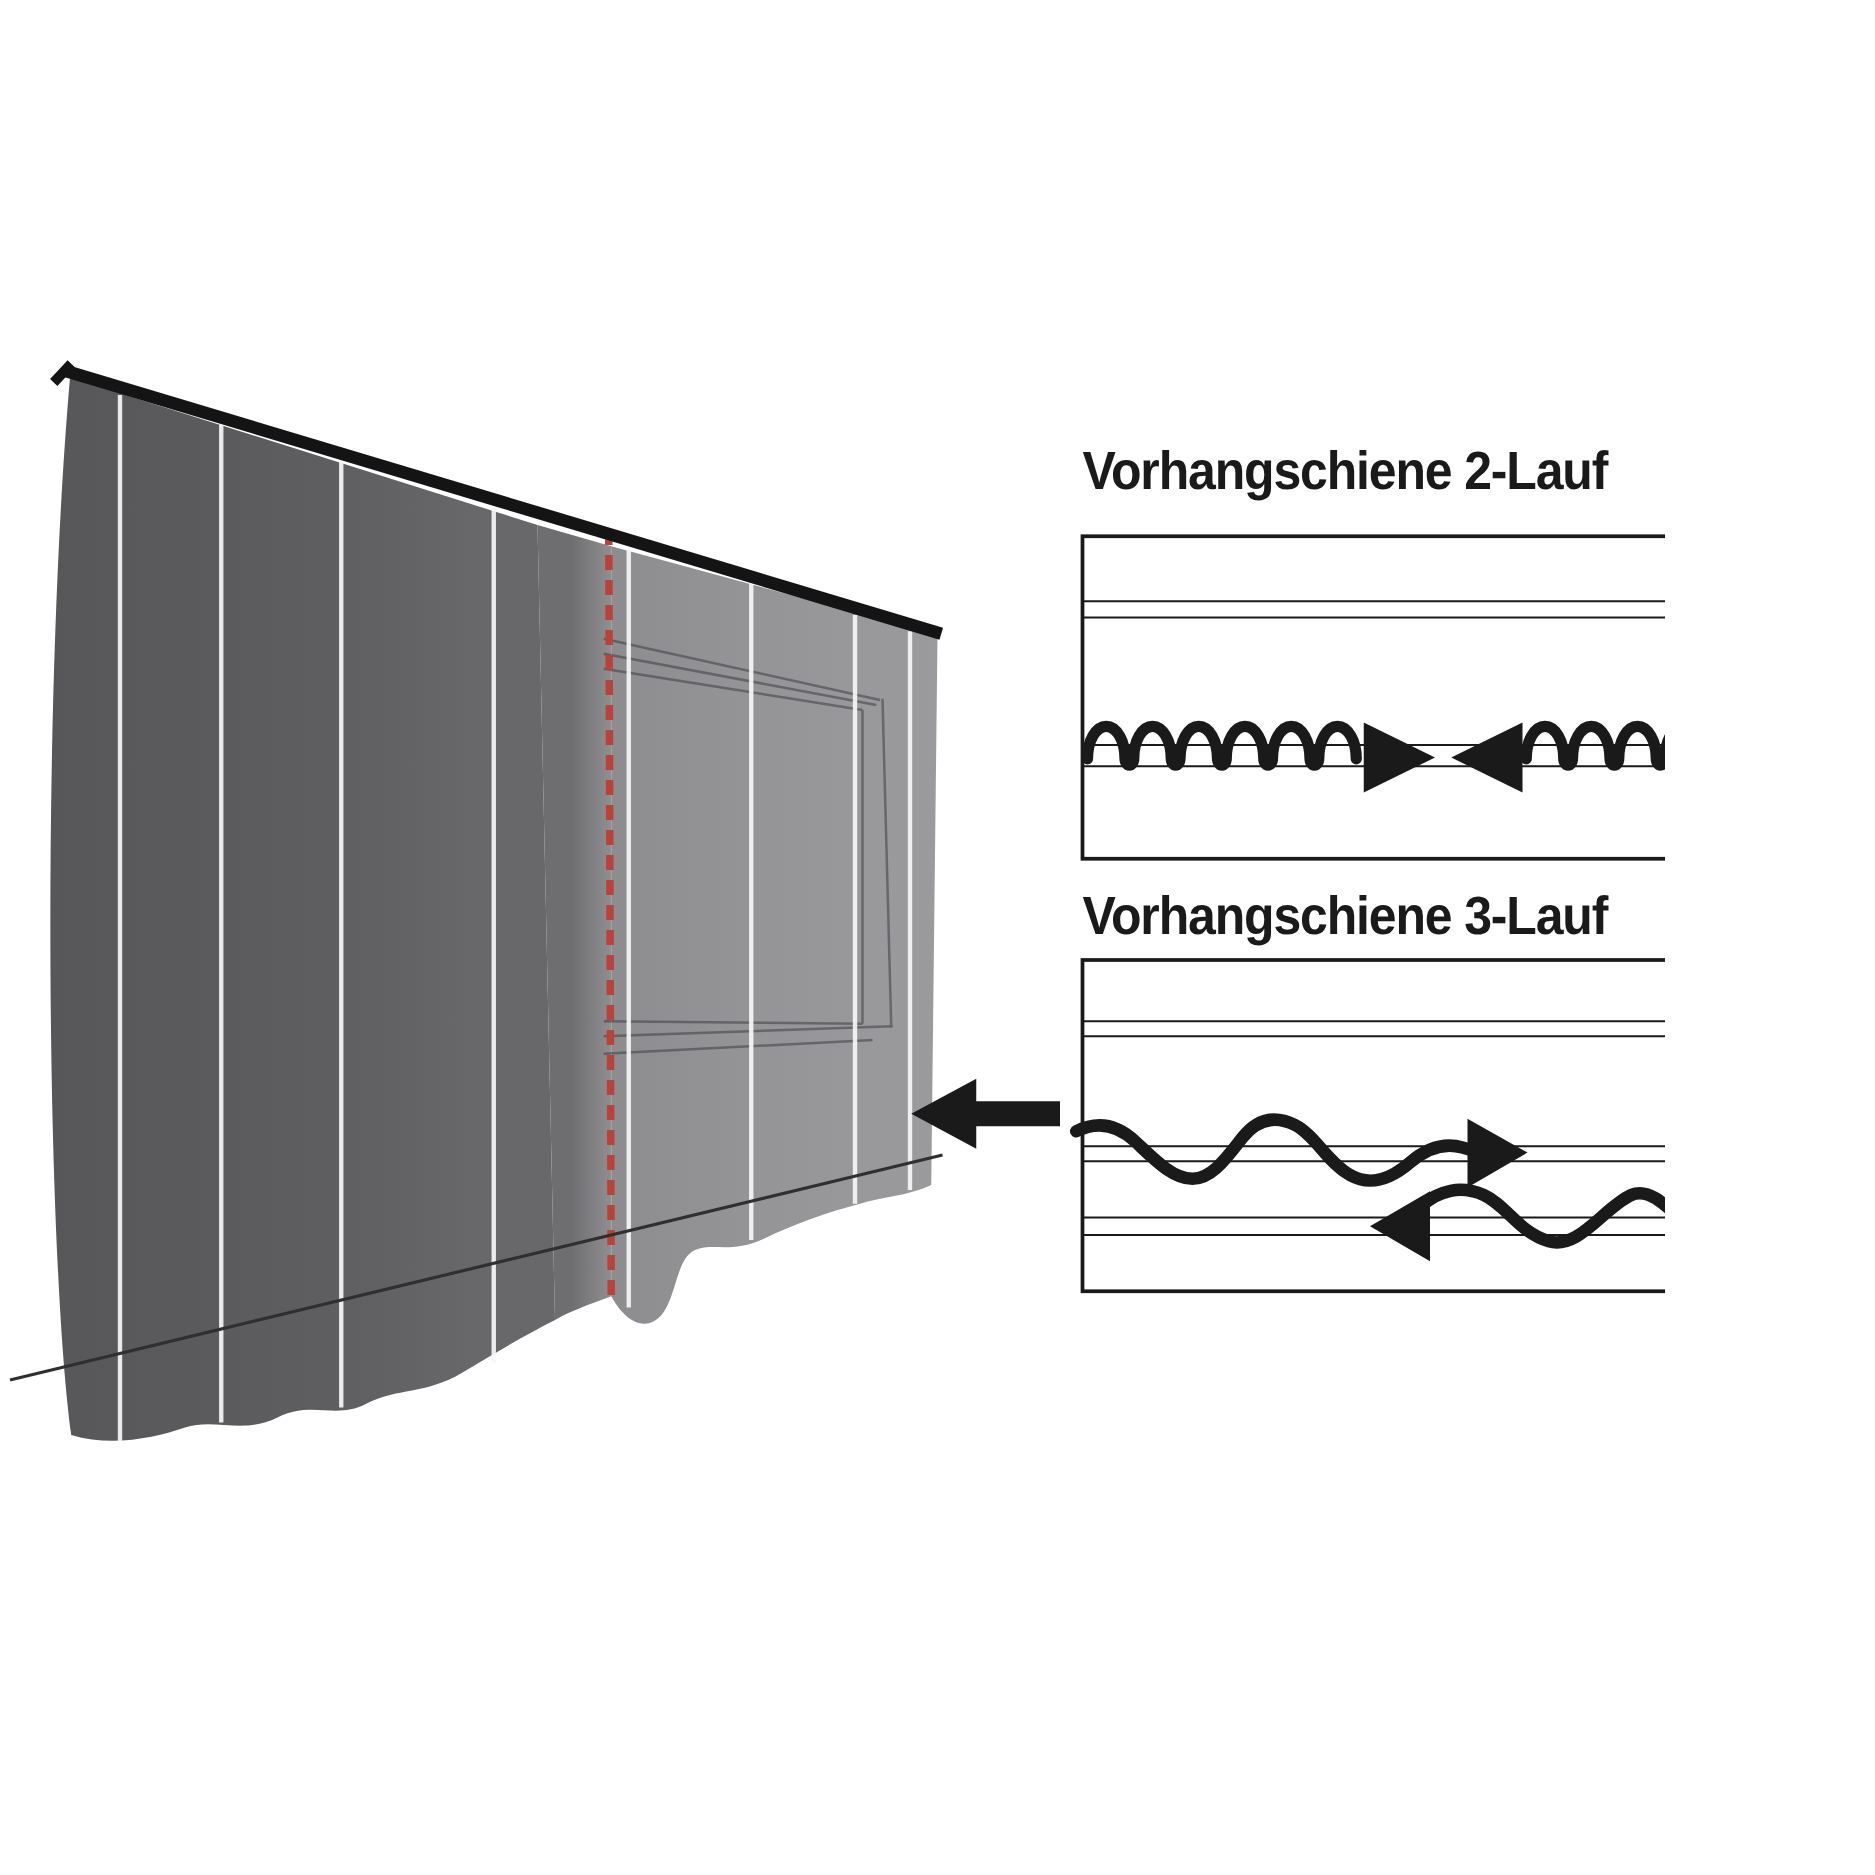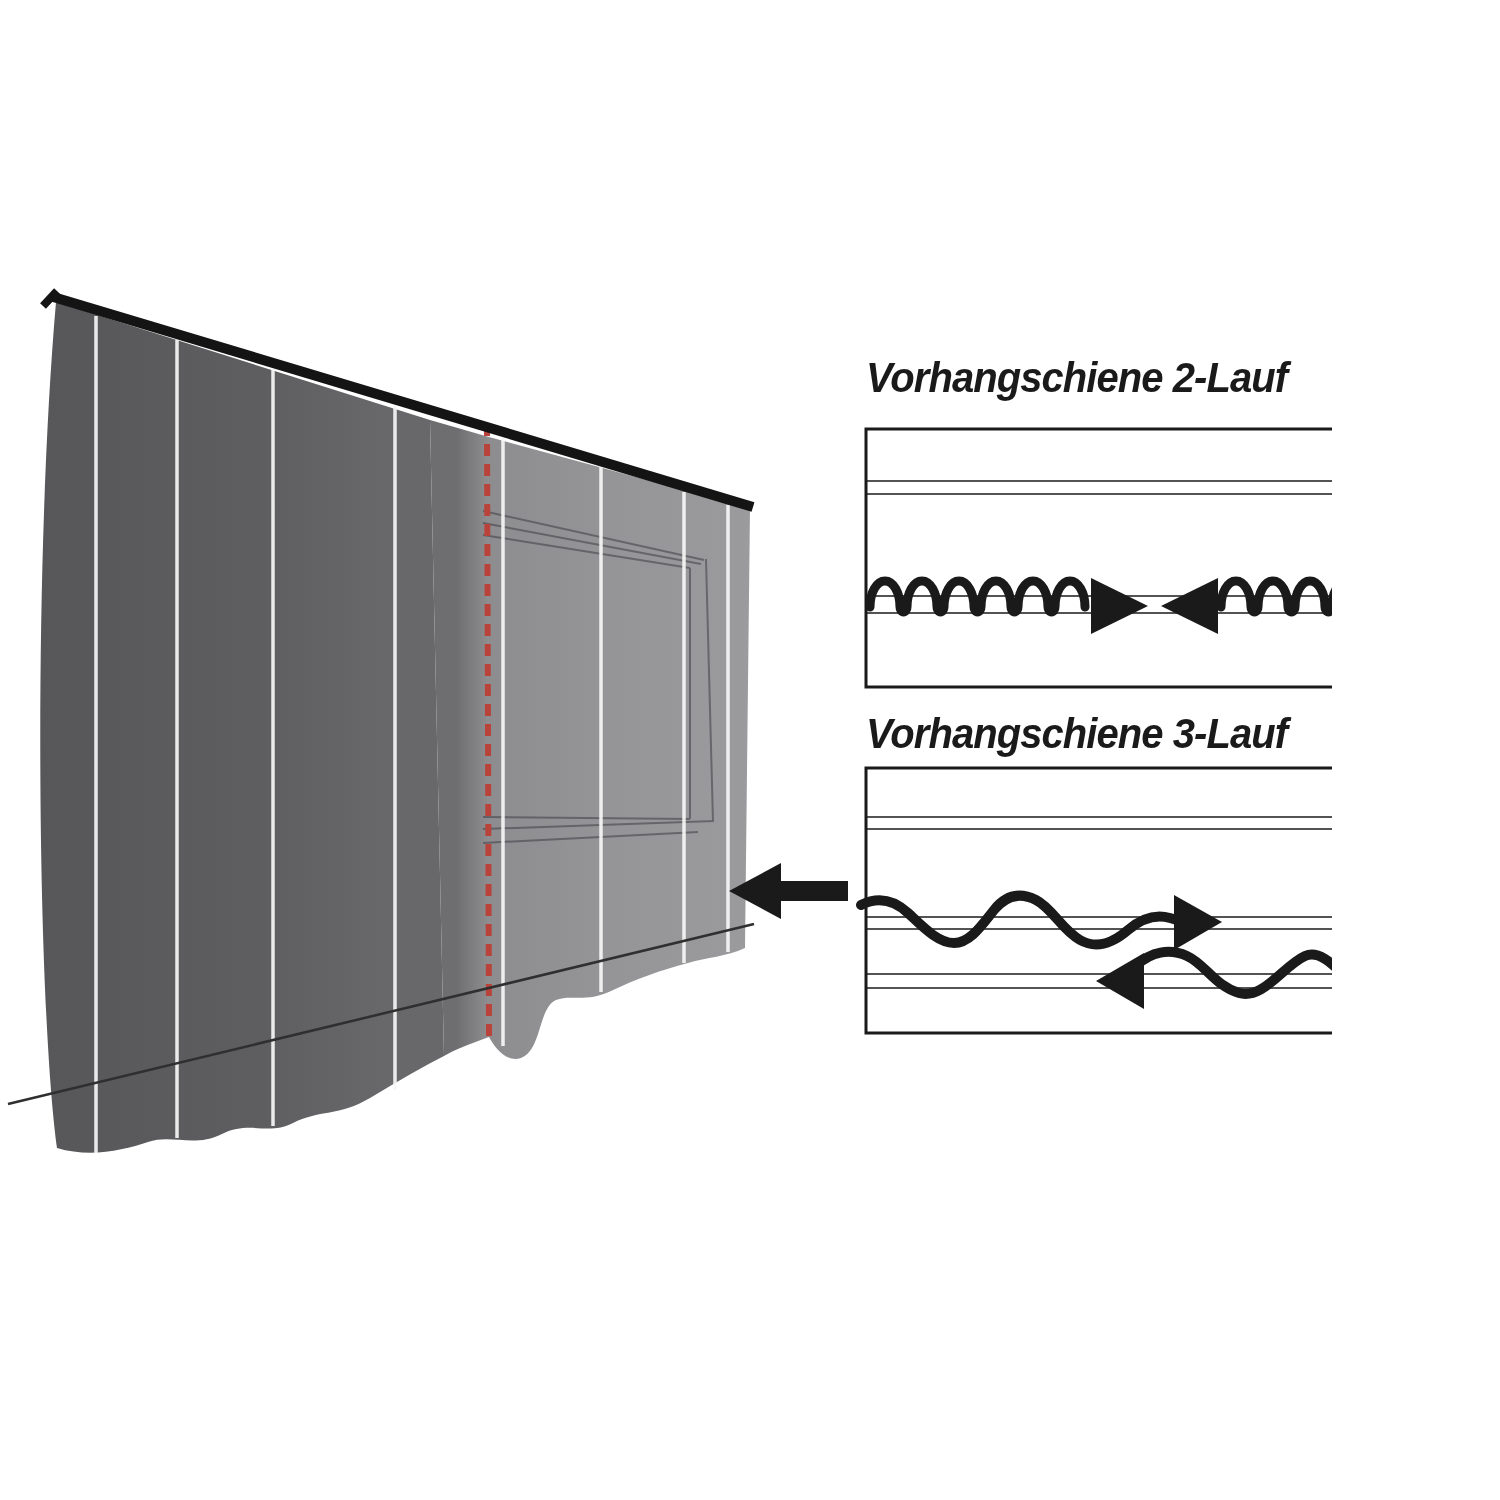--- a/index.html
+++ b/index.html
@@ -2,21 +2,20 @@
 <html style="--ink: #1a1a1a; --rail: #141414; --floor: #2f2f2f; --red-dash: #b9433a; --fold-white: #f7f7f7; --window-line: #3e3e44; --dark-1: #57575a; --dark-2: #5e5e61; --dark-3: #68686b; --band-1: #6e6e71; --band-2: #8f8f92; --sheer-1: #8d8d90; --sheer-2: #949497; --sheer-3: #9b9b9e;"><head>
 <meta charset="utf-8">
 <style>
   html,body{margin:0;padding:0;background:#ffffff;}
   .stage{
     position:relative;
     width:1332px;height:1500px;
     background:#ffffff;
     overflow:hidden;
     font-family:"Liberation Sans", sans-serif;
-    font-style:italic;
   }
   .stage svg{position:absolute;left:0;top:0;width:1500px;height:1500px;display:block;}
   .diagram-title{
     position:absolute;
     font-weight:700;
     font-size:43px;
     line-height:1;
     letter-spacing:-1px;
     color:var(--ink);
     transform:scaleX(.93);

